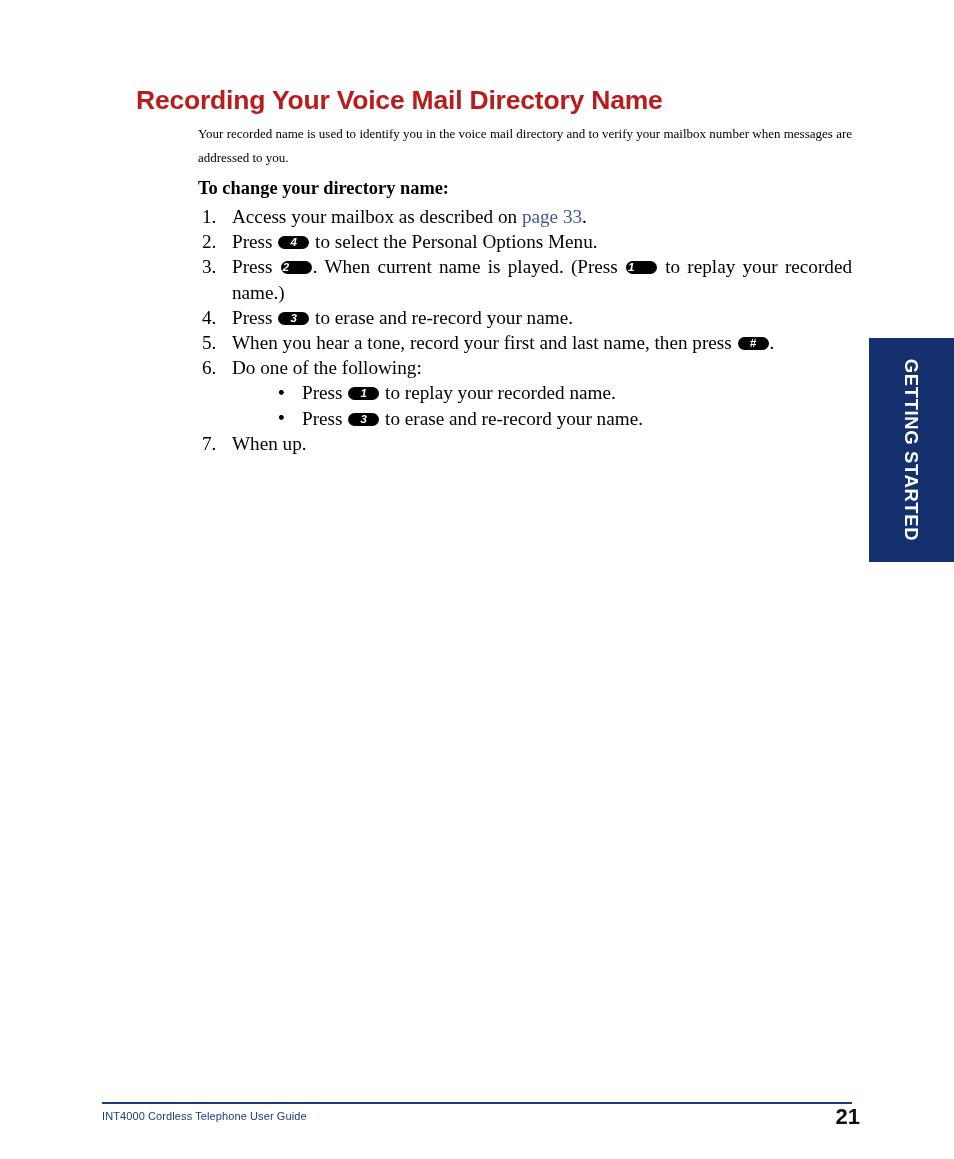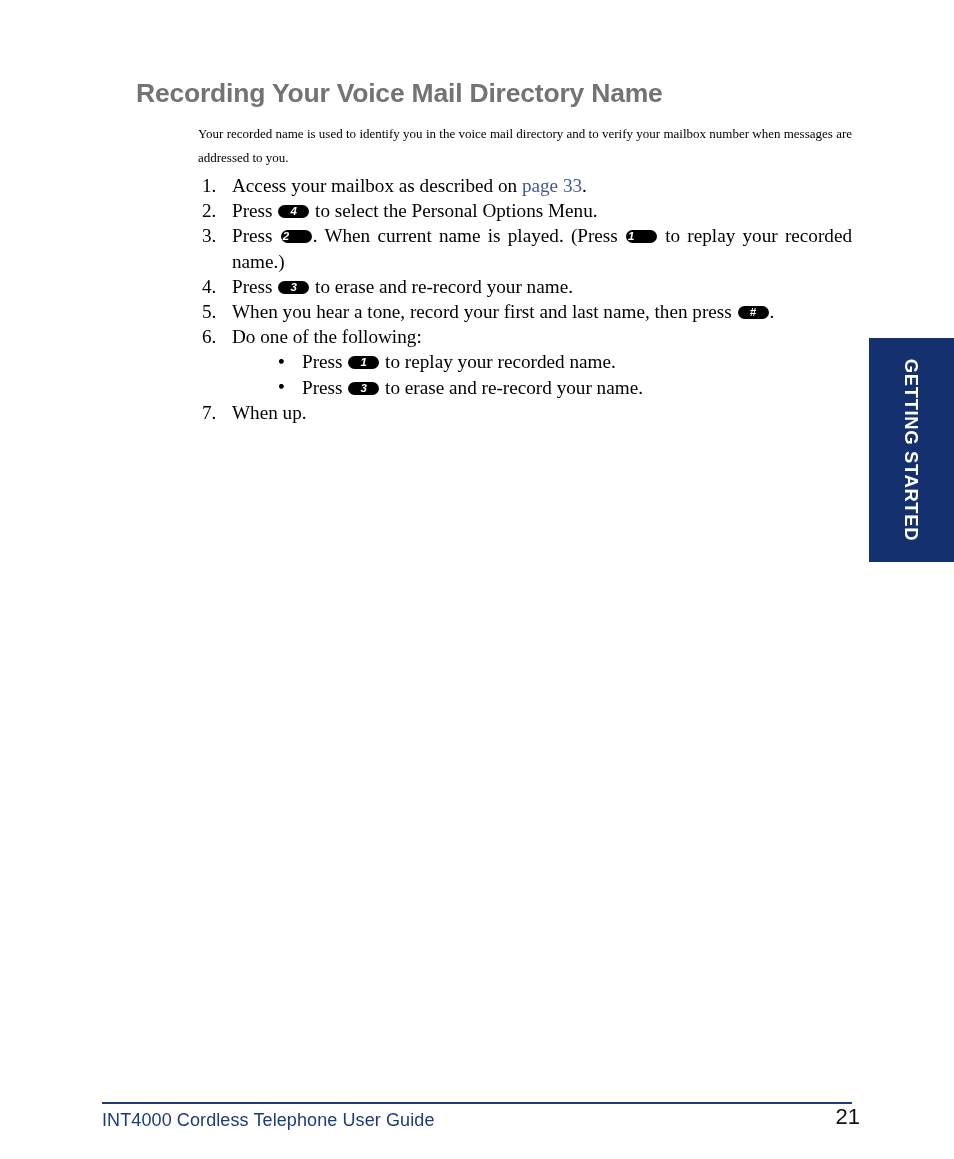--- a/index.html
+++ b/index.html
@@ -13,27 +13,27 @@
     position: relative;
     overflow: hidden;
     font-family: "Liberation Serif", "DejaVu Serif", serif;
     color: #000000;
   }
 
   
   .page-title {
     position: absolute;
     left: 136px;
-    top: 80px;
+    top: 87px;
     width: 740px;
     font-family: "Liberation Sans", "DejaVu Sans", sans-serif;
     font-weight: bold;
     font-size: 26.5px;
     letter-spacing: -0.2px;
-    color: #737373;
+    color: #b91c1c;
     line-height: 1.05;
     white-space: nowrap;
   }
 
   
   .content {
     position: absolute;
     left: 198px;
     top: 118px;
     width: 654px;
@@ -162,45 +162,46 @@
     top: 1102px;
     width: 750px;
     height: 1.6px;
     background: #1d3a7d;
   }
   .footer-text {
     position: absolute;
     left: 102px;
     top: 1110px;
     font-family: "Liberation Sans", "DejaVu Sans", sans-serif;
-    font-size: 18px;
+    font-size: 11px;
     color: #1d3a7d;
     letter-spacing: 0.1px;
   }
   .footer-page {
     position: absolute;
     left: 760px;
     top: 1104px;
     width: 100px;
     text-align: right;
     font-family: "Liberation Sans", "DejaVu Sans", sans-serif;
-    font-weight: normal;
+    font-weight: bold;
     font-size: 22px;
     color: #111111;
   }
 </style>
 </head>
 <body>
 
 <div class="page-title">Recording Your Voice Mail Directory Name</div>
 
 <div class="content">
 
   <p class="intro">Your recorded name is used to identify you in the voice mail directory and to verify your mailbox number when messages are addressed to you.</p>
 
+  <p class="subhead">To change your directory name:</p>
 
   <ol class="steps" id="steps-list">
       <li><span class="num">1.</span><span class="txt"><span>Access your mailbox as described on </span><span class="xref">page 33</span><span>.</span></span></li>
       <li><span class="num">2.</span><span class="txt"><span>Press </span><span class="key">4</span><span> to select the Personal Options Menu.</span></span></li>
       <li class="justify">
         <span class="num">3.</span>
         <span class="txt"><span>Press </span><span class="key">2</span><span>. When current name is played. (Press </span><span class="key">1</span><span> to replay your recorded name.)</span></span>
       </li>
       <li><span class="num">4.</span><span class="txt"><span>Press </span><span class="key">3</span><span> to erase and re-record your name.</span></span></li>
       <li><span class="num">5.</span><span class="txt"><span>When you hear a tone, record your first and last name, then press </span><span class="key">#</span><span>.</span></span></li>

